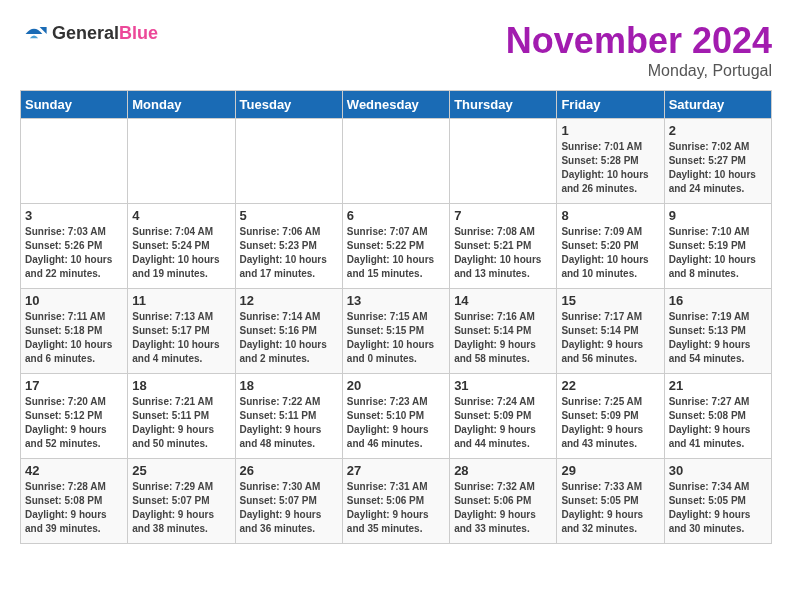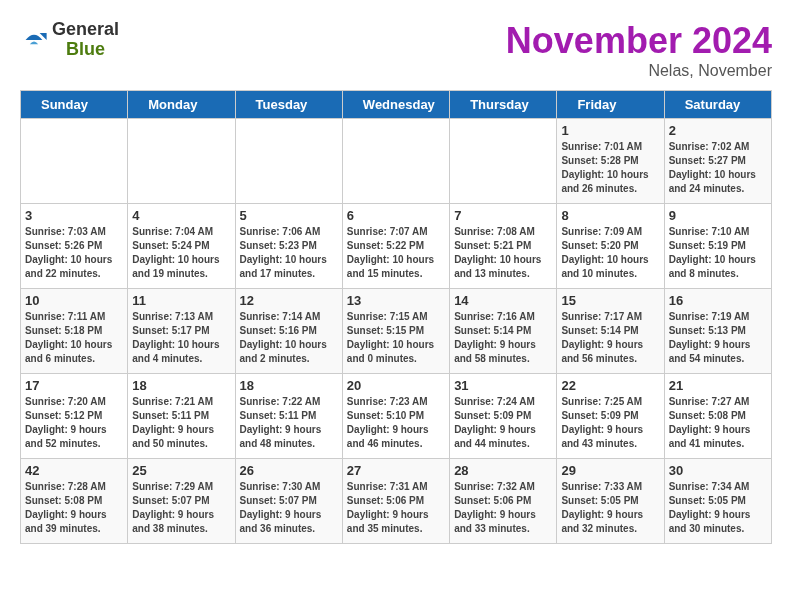--- a/index.html
+++ b/index.html
@@ -15,33 +15,31 @@
       justify-content: space-between;
       align-items: flex-start;
       margin-bottom: 10px;
     }
     .logo {
       display: flex;
       align-items: center;
     }
     .logo-text {
       display: flex;
-      flex-direction: column;
       line-height: 1.1;
-      text-align: center;
     }
     .logo-general {
       font-size: 18px;
       font-weight: bold;
       color: #333;
     }
     .logo-blue {
       font-size: 18px;
       font-weight: bold;
-      color: #4d7c0f;
+      color: #ec4899;
     }
     .logo-icon {
       width: 28px;
       height: 28px;
       margin-right: 4px;
     }
     .title-section {
       text-align: right;
     }
     .month-title {
@@ -56,21 +54,21 @@
     table {
       width: 100%;
       border-collapse: collapse;
       table-layout: fixed;
     }
     thead tr th {
       background-color: #1a6bb5;
       color: #fff;
       font-size: 13px;
       font-weight: bold;
-      padding: 6px 20px;
+      padding: 6px 4px;
       text-align: left;
       border: 1px solid #ccc;
     }
     tbody tr td {
       vertical-align: top;
       border: 1px solid #ccc;
       padding: 4px;
       font-size: 10.5px;
       color: #333;
       height: 85px;
@@ -108,21 +106,21 @@
       <path d="M14 26 Q20 18 26 26" fill="#4a9fd4"></path>
       <polygon points="28,10 38,10 38,20" fill="#1a6bb5"></polygon>
     </svg>
     <div class="logo-text">
       <span class="logo-general">General</span>
       <span class="logo-blue">Blue</span>
     </div>
   </div>
   <div class="title-section">
     <div class="month-title">November 2024</div>
-    <div class="location">Nelas, November</div>
+    <div class="location">Monday, Portugal</div>
   </div>
 </div>
 
 <table>
   <thead>
     <tr>
       <th>Sunday</th>
       <th>Monday</th>
       <th>Tuesday</th>
       <th>Wednesday</th>

